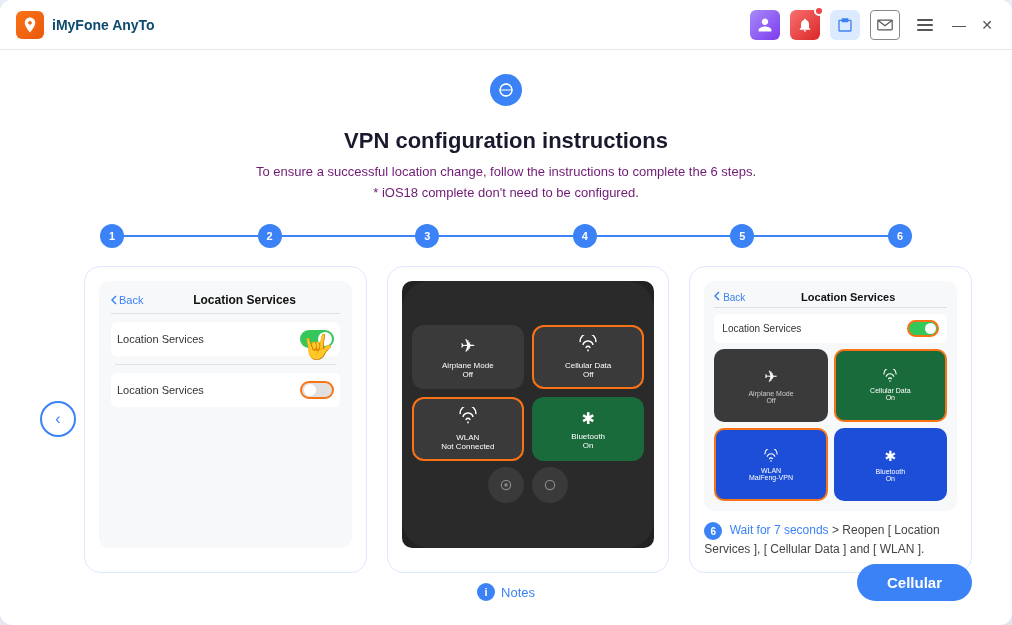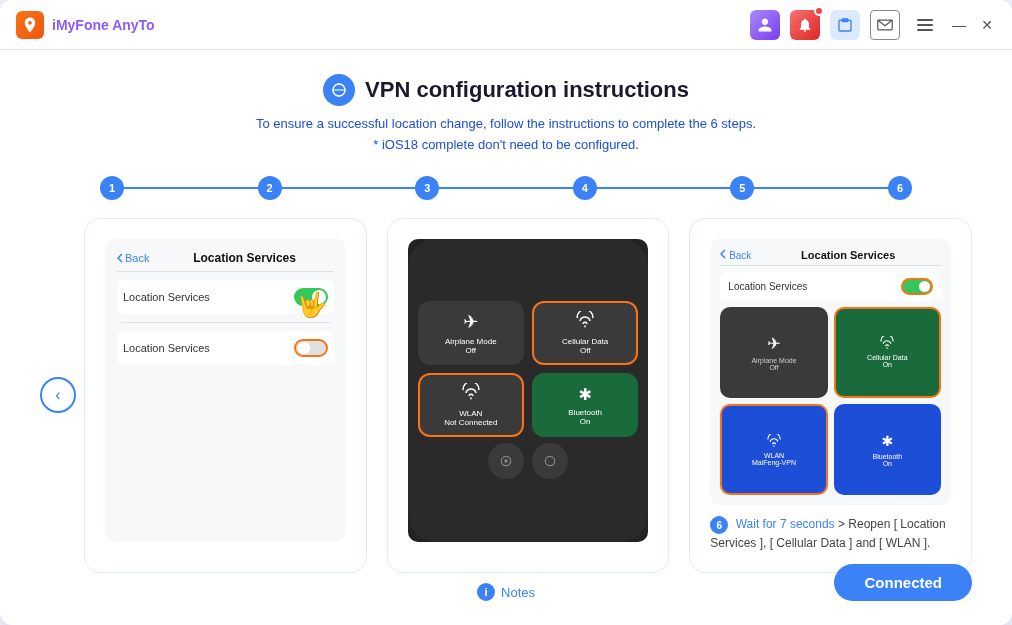--- a/index.html
+++ b/index.html
@@ -27,21 +27,21 @@
       background: #fff;
       display: flex;
       align-items: center;
       padding: 0 16px;
       border-bottom: 1px solid #e8e8e8;
       flex-shrink: 0;
     }
     .titlebar-title {
       font-size: 14px;
       font-weight: 600;
-      color: #8b5cf6;
+      color: #0c4a6e;
       flex: 1;
     }
     .titlebar-icons {
       display: flex;
       align-items: center;
       gap: 10px;
     }
     .win-btn {
       width: 18px;
       height: 18px;
@@ -62,42 +62,43 @@
     }
     
     .page-header {
       text-align: center;
       margin-bottom: 20px;
     }
     .page-title-row {
       display: flex;
       align-items: center;
       justify-content: center;
-      gap: 10px;
+      gap: 22px;
       margin-bottom: 8px;
+      flex-direction: column;
     }
     .vpn-icon {
       width: 32px;
       height: 32px;
       background: #3b82f6;
       border-radius: 50%;
       display: flex;
       align-items: center;
       justify-content: center;
       color: #fff;
       font-size: 16px;
     }
     .page-title {
       font-size: 22px;
       font-weight: 700;
       color: #1a1a2e;
     }
     .page-subtitle {
       font-size: 13px;
-      color: #1d4ed8;
+      color: #701a75;
       line-height: 1.6;
     }
     
     .steps-bar {
       display: flex;
       align-items: center;
       justify-content: center;
       margin-bottom: 18px;
       position: relative;
       padding: 0 60px;
@@ -149,21 +150,21 @@
     .cards-container {
       flex: 1;
       display: flex;
       gap: 20px;
     }
     .card {
       flex: 1;
       background: #fff;
       border-radius: 16px;
       border: 1.5px solid #e0e8ff;
-      padding: 20px;
+      padding: 14px;
       display: flex;
       flex-direction: column;
     }
     .card-image {
       flex: 1;
       border-radius: 10px;
       overflow: hidden;
       margin-bottom: 10px;
       display: flex;
       align-items: center;
@@ -656,16 +657,16 @@
         </div>
 
       </div>
     </div>
 
     <div class="bottom-bar">
       <div class="notes-btn">
         <div class="notes-circle">i</div>
         <span>Notes</span>
       </div>
-      <button class="completed-btn">Connected</button>
+      <button class="completed-btn">Cellular</button>
     </div>
   </div>
 </div>
 
 </body></html>

